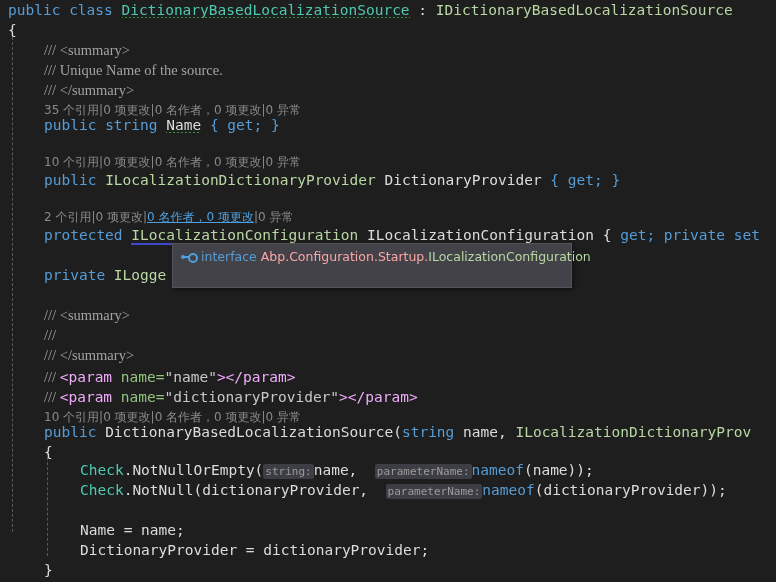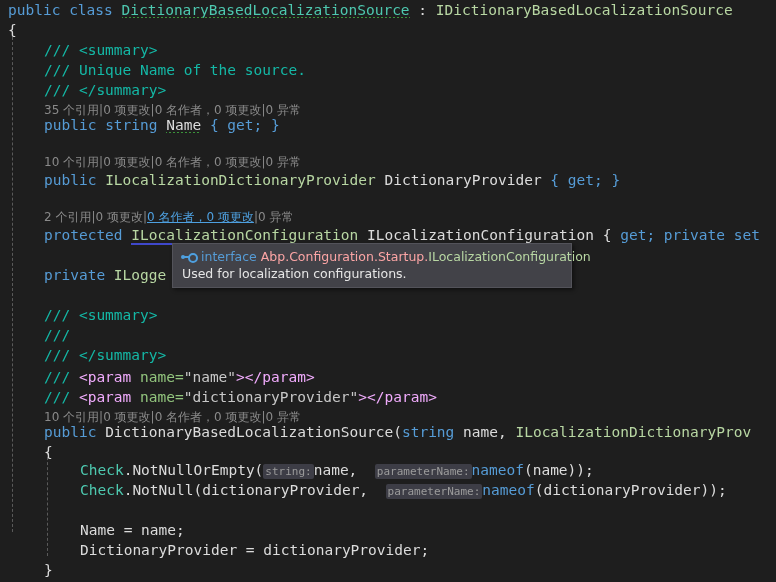--- a/index.html
+++ b/index.html
@@ -49,21 +49,21 @@
     color: #4ea0e0;
     text-decoration: underline;
     cursor: pointer;
   }
 
   
   .kw    { color: #569cd6; }           
   .type  { color: #4ec9b0; }           
   .iface { color: #b8d7a3; }           
   .plain { color: #dcdcdc; }
-  .cmt   { color: #14b8a6; }
+  .cmt   { color: #a3a3a3; font-family: Liberation Serif, serif; }
   .xmlTag{ color: #f0abfc; }
   .xmlAttr{ color: #92c47d; margin-top: 20px; }
   .xmlVal{ color: #c8c8c8; }
   .meth  { color: #dcdcdc; }
   .punc  { color: #dcdcdc; }
 
   
   .squiggle {
     position: relative;
   }
@@ -222,16 +222,15 @@
     <div class="tt-row1">
       <span class="iface-icon">
         <span class="dot"></span>
           <span class="stem"></span>
           <span class="ring"></span>
       </span>
       <span class="tt-kw">interface</span>
         <span class="tt-ns">Abp.Configuration.Startup.</span>
         <span class="tt-type">ILocalizationConfiguration</span>
     </div>
-    <div class="tt-row2">Used for localization configurations.</div>
   </div>
 
 </div>
 
 </body></html>

